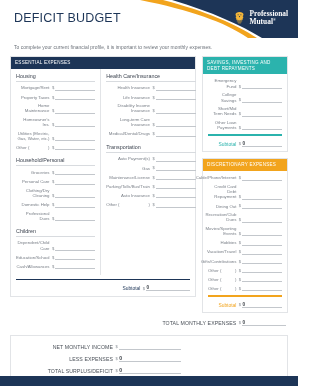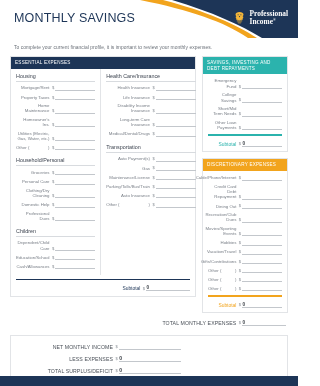--- a/index.html
+++ b/index.html
@@ -263,38 +263,38 @@
 </head>
 <body>
 
 <div class="header">
   <svg class="header-swoosh" viewBox="0 0 298 38" preserveAspectRatio="none">
     <rect x="0" y="0" width="298" height="38" fill="#ffffff"></rect>
     <path d="M298,0 L140,0 C190,10 225,22 248,38 L298,38 Z" fill="#f2a41d"></path>
     <path d="M298,0 L163,0 C205,11 236,24 257,38 L298,38 Z" fill="#ffffff"></path>
     <path d="M298,0 L172,0 C212,12 241,25 262,38 L298,38 Z" fill="#1d3557"></path>
   </svg>
-  <div class="header-title">MONTHLY SAVINGS</div>
+  <div class="header-title">DEFICIT BUDGET</div>
   <div class="logo-wrap">
     <svg class="logo-crest" width="15" height="15" viewBox="0 0 30 30">
       <g fill="#f2b53a">
         <path d="M15 4c-4.4 0-8 2.2-8 5.2 0 1.3.7 2.4 1.8 3.2-1 .5-1.6 1.2-1.6 2 0 .9.8 1.7 2 2.2-.8.4-1.3 1-1.3 1.6 0 1.3 3.2 2.4 7.1 2.4s7.1-1.1 7.1-2.4c0-.6-.5-1.2-1.3-1.6 1.2-.5 2-1.3 2-2.2 0-.8-.6-1.5-1.6-2 1.1-.8 1.8-1.9 1.8-3.2C23 6.2 19.4 4 15 4z"></path>
         <rect x="9.5" y="21" width="11" height="1.3" rx="0.5"></rect>
         <rect x="10.8" y="23.3" width="8.4" height="1.2" rx="0.5"></rect>
         <rect x="12" y="25.5" width="6" height="1.1" rx="0.5"></rect>
       </g>
       <g fill="#1d3557">
         <circle cx="12.2" cy="9.4" r="1.05"></circle>
         <circle cx="17.8" cy="9.4" r="1.05"></circle>
         <path d="M13.6 12.2h2.8l-1.4 2.6z"></path>
       </g>
     </svg>
     <div class="logo-text">
       <div>Professional</div>
-      <div class="lt2"><span>Income</span><span class="logo-tm">®</span></div>
+      <div class="lt2"><span>Mutual</span><span class="logo-tm">®</span></div>
     </div>
   </div>
 </div>
 
 <div class="intro">To complete your current financial profile, it is important to review your monthly expenses.</div>
 
 <div class="main">
 
   <div class="col-left">
     <div class="bar bar-navy">ESSENTIAL EXPENSES</div>

